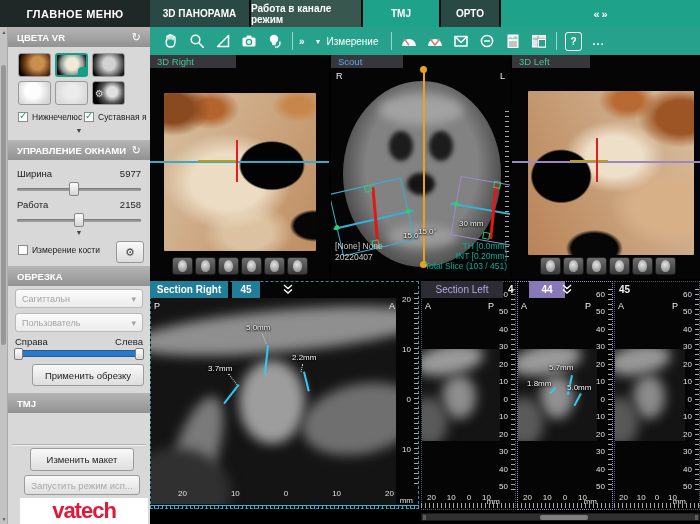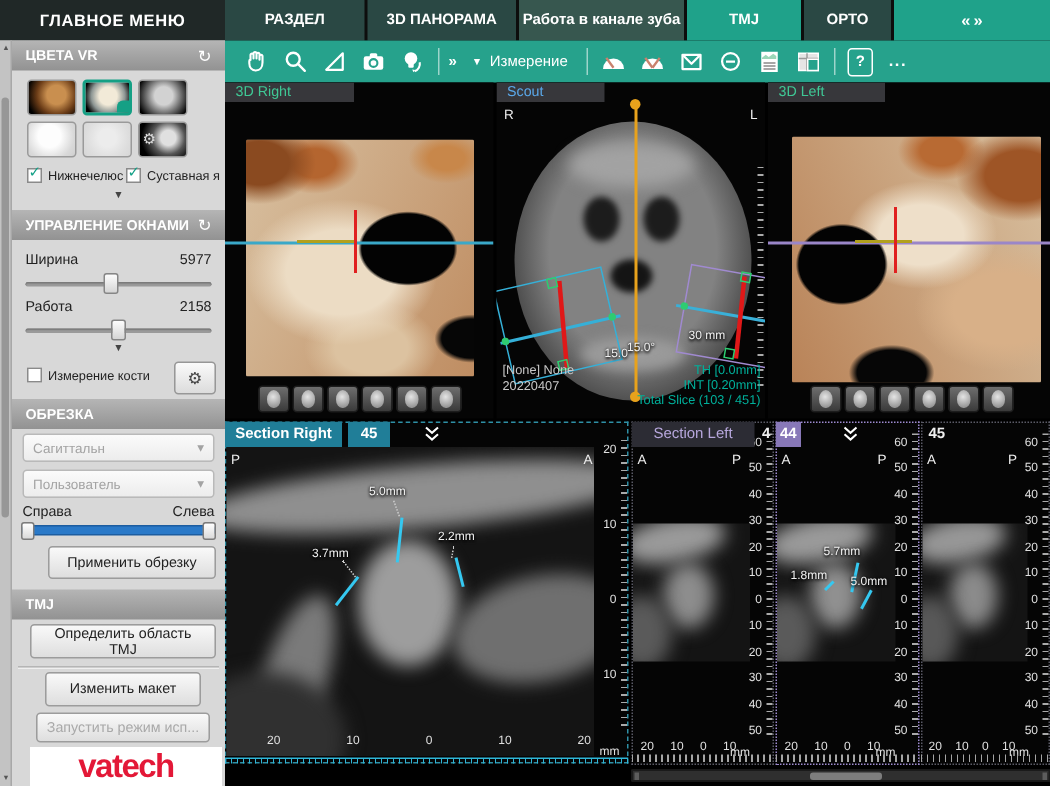--- a/index.html
+++ b/index.html
@@ -223,35 +223,33 @@
         <div class="bhandle" style="left:-2px"></div>
         <div class="bhandle" style="right:-2px"></div>
       </div>
 
       <button class="btn" style="left:24px;top:337px;width:112px;height:22px">Применить обрезку</button>
 
       <div class="sec-h" style="top:366px">
         <span>TMJ</span>
       </div>
 
-      <button class="btn" style="left:12px;top:389px;width:124px;height:23px">Определить область TMJ</button>
 
       <div class="divline" style="top:417px"></div>
 
       <button class="btn disabled" style="left:16px;top:448px;width:116px;height:20px">Запустить режим исп...</button>
       <button class="btn" style="left:22px;top:421px;width:104px;height:23px">Изменить макет</button>
 
       <div class="logo">vatech</div>
     </div>
   </aside>
 
   <nav class="tabbar">
-    <div class="tab" style="width:93px">РАЗДЕЛ</div>
     <div class="tab" style="width:99px">3D ПАНОРАМА</div>
-    <div class="tab lighter" style="width:110px">Работа в канале зуба</div>
+    <div class="tab lighter" style="width:110px">Работа в канале режим</div>
     <div class="tab active" style="width:76px">TMJ</div>
     <div class="tab" style="width:58px">ОРТО</div>
     <div class="tab-overflow">
       <span>«</span>
       <span>»</span>
     </div>
   </nav>
 
   <div class="toolbar">
     <span style="width:8px"></span>
@@ -518,21 +516,21 @@
         <span>20</span>
         <span>10</span>
         <span>0</span>
         <span>10</span>
       </div>
     <span class="unit" style="right:16px;top:216px">mm</span>
     <div class="tickstrip gray-strip" style="left:0;right:0;top:222px"></div>
   </section>
 
   <section class="vp" style="left:517px;top:281px;width:96px;height:229px;outline:1px dotted #9d8ad0;outline-offset:-1px">
-    <div class="slice-box purple-box" style="left:0;width:17px">44</div>
+    <div class="slice-box purple-box" style="left:12px;width:36px">44</div>
     <svg class="chev2" style="left:44px;top:3px" width="12" height="11" viewBox="0 0 12 11">
       <path d="M2 1 6 4.5 10 1 M2 5.5 6 9 10 5.5" fill="none" stroke="#fff" stroke-width="1.4"></path>
     </svg>
     <span class="marker" style="left:4px;top:20px">A</span>
     <span class="marker" style="right:22px;top:20px">P</span>
     <div class="sct" style="left:1px;top:68px;width:79px;height:92px">
       <div class="sblob" style="left:-8px;top:-4px;width:72px;height:30px;background:#9a9a9a;transform:rotate(-10deg)"></div>
       <div class="sblob" style="left:22px;top:26px;width:34px;height:44px;background:#909090"></div>
       <div class="sblob" style="left:-14px;top:48px;width:40px;height:50px;background:#5a5a5a"></div>
     </div>

